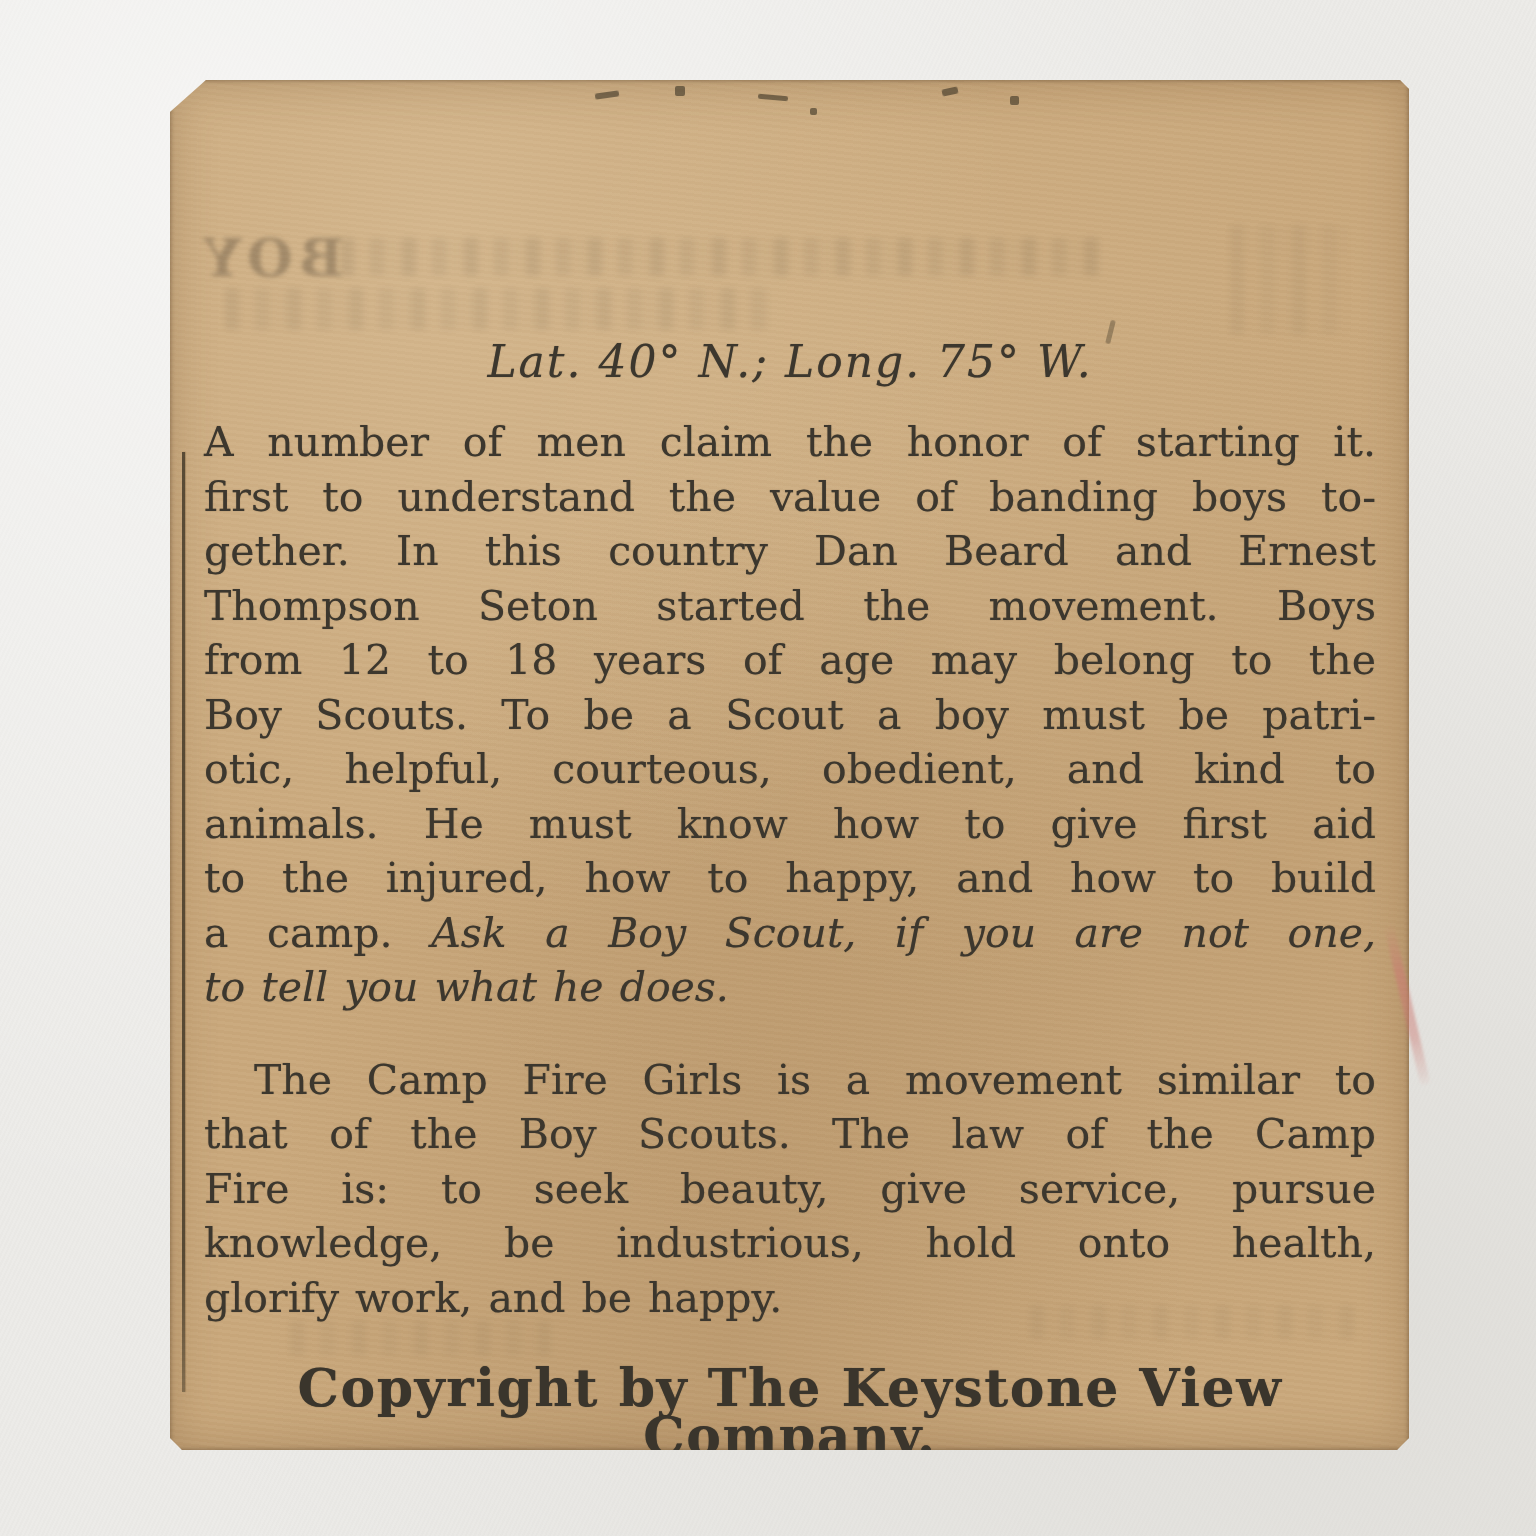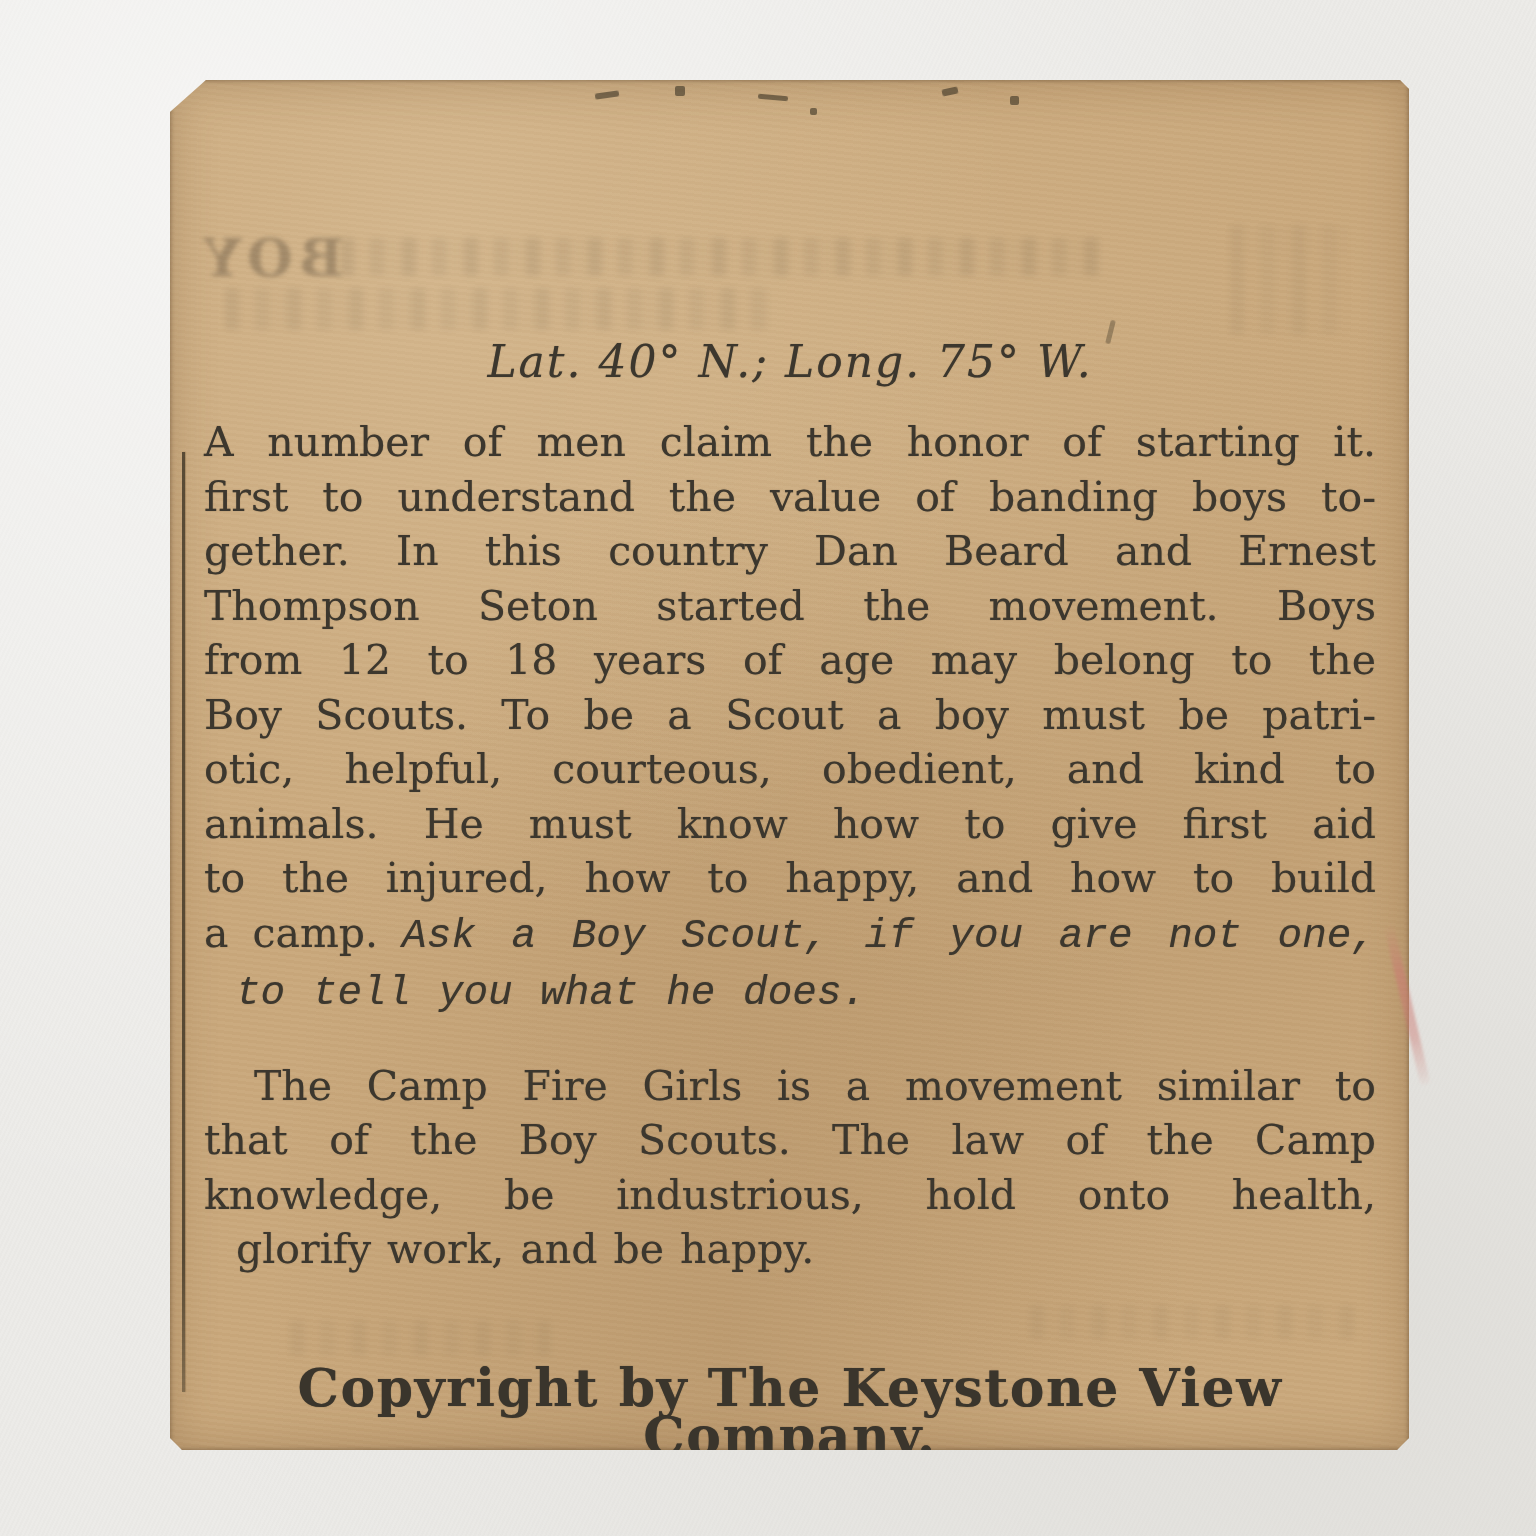--- a/index.html
+++ b/index.html
@@ -54,23 +54,23 @@
     background:linear-gradient(to bottom, rgba(52,44,30,.75) 0 86%, rgba(52,44,30,.45));
     box-shadow:1px 0 1px rgba(90,70,40,.3);
   }
   .bodytext{
     position:absolute;left:34px;top:335px;width:1172px;
     font-size:41px;line-height:54.5px;color:#3c372e;
     text-shadow:0 0 1px rgba(64,56,40,.5);
     word-spacing:3px;
   }
   .line{text-align:justify;text-align-last:justify;white-space:normal;}
-  .line.left-last{text-align-last:left;margin-left:32px;}
+  .line.left-last{text-align-last:left;}
   .line.indent{padding-left:50px;margin-top:38px;}
-  .line .it{font-style:italic;font-family:Liberation Mono, monospace;}
+  .line .it{font-style:italic;}
   .copyright{
     position:absolute;left:34px;top:1284px;width:1172px;
     text-align:center;font-weight:bold;font-size:52px;line-height:48px;
     color:#3a352c;letter-spacing:1.5px;
     text-shadow:0 0 1px rgba(58,50,36,.6);
   }
   .crayon{
     position:absolute;left:1402px;top:922px;width:10px;height:165px;
     background:linear-gradient(to bottom, rgba(205,130,122,.0), rgba(203,122,115,.55) 30%, rgba(203,122,115,.45) 70%, rgba(205,130,122,.05));
     transform:rotate(-13deg);filter:blur(1.5px);border-radius:5px;
@@ -109,20 +109,21 @@
       <div class="line"><span>Thompson Seton started the movement. Boys</span></div>
       <div class="line"><span>from 12 to 18 years of age may belong to the</span></div>
       <div class="line"><span>Boy Scouts. To be a Scout a boy must be patri-</span></div>
       <div class="line"><span>otic, helpful, courteous, obedient, and kind to</span></div>
       <div class="line"><span>animals. He must know how to give first aid</span></div>
       <div class="line"><span>to the injured, how to happy, and how to build</span></div>
       <div class="line"><span>a camp. </span> <span class="it">Ask a Boy Scout, if you are not one,</span></div>
       <div class="line left-last"><span class="it">to tell you what he does.</span></div>
       <div class="line indent"><span>The Camp Fire Girls is a movement similar to</span></div>
       <div class="line"><span>that of the Boy Scouts. The law of the Camp</span></div>
+      <div class="line"><span>Fire is: to seek beauty, give service, pursue</span></div>
       <div class="line"><span>knowledge, be industrious, hold onto health,</span></div>
       <div class="line left-last"><span>glorify work, and be happy.</span></div>
     </div>
 
     <div class="copyright">Copyright by The Keystone View Company.</div>
   </div>
 
   <div class="crayon"></div>
 </div>
 

